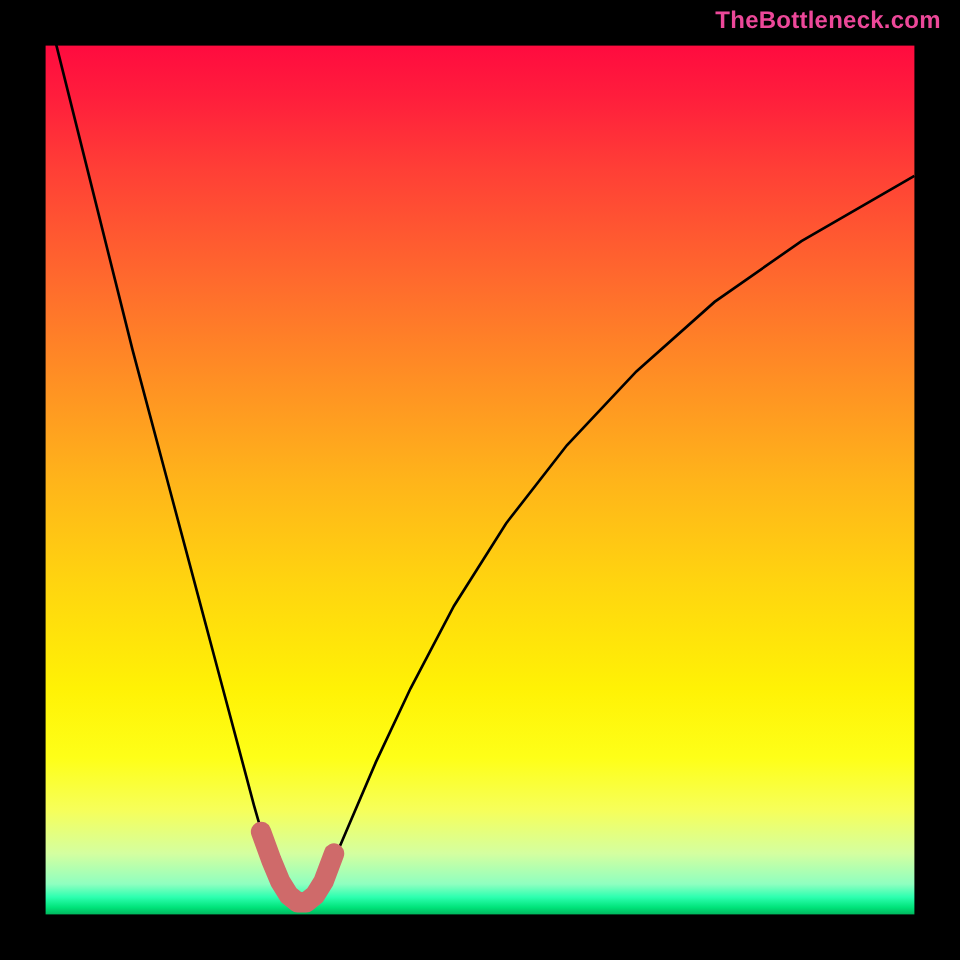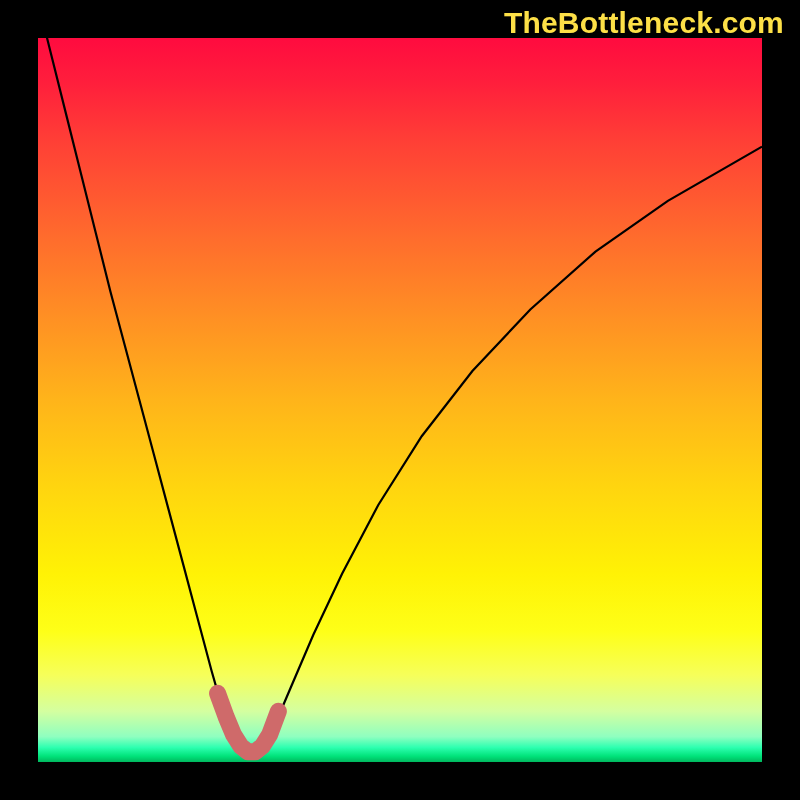--- a/index.html
+++ b/index.html
@@ -40,23 +40,23 @@
       #2dffb0 98%,
       #00e37a 99.2%,
       #00b85e 100%
     );
   }
   .watermark {
     position: absolute;
     top: 6px;
     right: 16px;
     font-family: Arial, Helvetica, sans-serif;
-    font-size: 30px;
+    font-size: 20px;
     font-weight: 600;
-    color: #fde047;
+    color: #ec4899;
     letter-spacing: 0.2px;
   }
   svg.curve {
     position: absolute;
     top: 0;
     left: 0;
     width: 724px;
     height: 724px;
     overflow: visible;
   }

